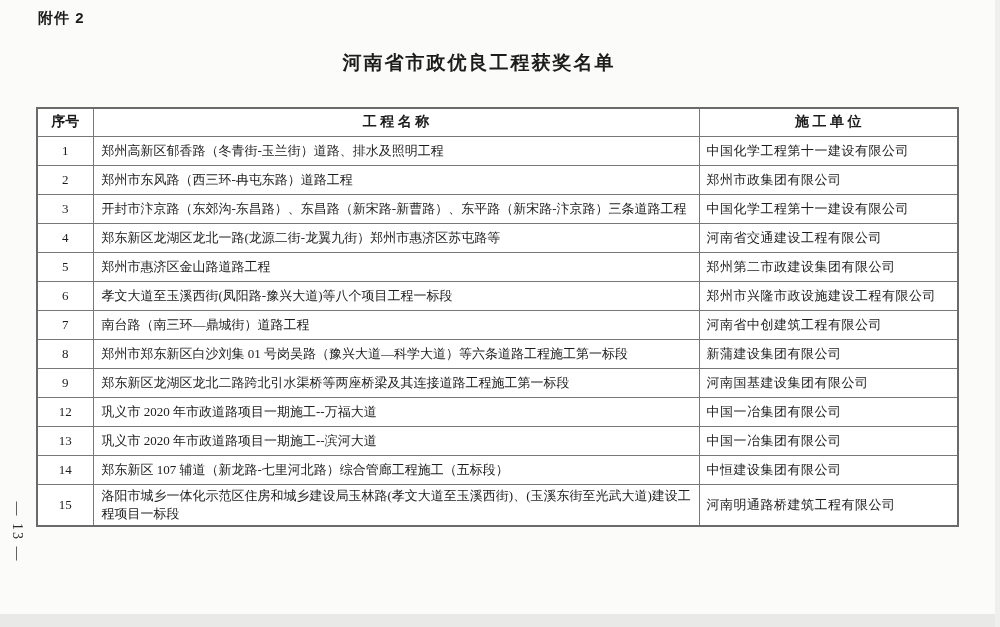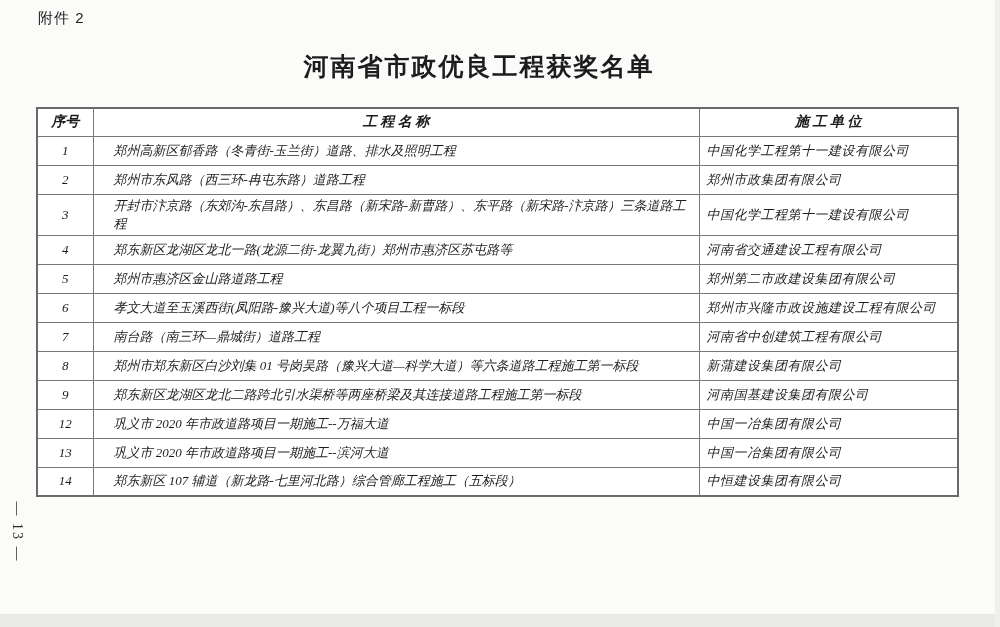--- a/index.html
+++ b/index.html
@@ -15,27 +15,27 @@
     position: absolute; left: 0; right: 0; bottom: 0; height: 13px;
     background: #e9e9e7;
   }
   .page-edge-right {
     position: absolute; top: 0; right: 0; width: 5px; height: 100%;
     background: #efefed;
   }
   .attachment {
     position: absolute; left: 38px; top: 9px;
     font-family: "Liberation Sans", "DejaVu Sans", sans-serif;
-    font-weight: 400; font-size: 15px; letter-spacing: 1px;
+    font-weight: 700; font-size: 15px; letter-spacing: 1px;
   }
   .doc-title {
     position: absolute; left: 0; right: 42px; top: 50px;
     text-align: center;
     font-family: "Liberation Sans", "DejaVu Sans", sans-serif;
-    font-weight: 700; font-size: 25px; letter-spacing: 2px;
+    font-weight: 700; font-size: 19px; letter-spacing: 2px;
   }
   .page-number {
     position: absolute; left: -28px; top: 524px; width: 90px;
     transform: rotate(90deg);
     font-size: 14px; letter-spacing: 2px; text-align: center;
     color: #2a2a2a;
   }
   table.award-table {
     position: absolute; left: 36px; top: 107px;
     width: 921px;
@@ -45,32 +45,31 @@
   }
   table.award-table col.c-index { width: 56px; }
   table.award-table col.c-project { width: 606px; }
   table.award-table col.c-contractor { width: 259px; }
   table.award-table th, table.award-table td {
     border: 1px solid var(--line, #787878);
     font-size: 13px;
     line-height: 18px;
     vertical-align: middle;
     overflow: hidden;
-    font-style: italic;
   }
   table.award-table { border: 2px solid var(--line-outer, #6a6a6a); }
   table.award-table th {
     height: 28px;
     font-weight: 700;
     font-size: 14px;
     text-align: center;
   }
   table.award-table td { height: 29px; }
   td.cell-index { text-align: center; }
-  td.cell-project { text-align: left; padding: 2px 4px 2px 20px; }
+  td.cell-project { text-align: left; padding: 2px 4px 2px 8px; }
   td.cell-contractor { text-align: left; padding: 2px 4px 2px 7px; letter-spacing: 0.5px; }
 </style>
 </head>
 <body>
 
 <div class="attachment">附件 2</div>
 
 <div class="doc-title">河南省市政优良工程获奖名单</div>
 
 <table class="award-table">
@@ -140,19 +139,24 @@
       <tr>
     <td class="cell-index">13</td>
     <td class="cell-project">巩义市 2020 年市政道路项目一期施工--滨河大道</td>
     <td class="cell-contractor">中国一冶集团有限公司</td>
   </tr>
       <tr>
     <td class="cell-index">14</td>
     <td class="cell-project">郑东新区 107 辅道（新龙路-七里河北路）综合管廊工程施工（五标段）</td>
     <td class="cell-contractor">中恒建设集团有限公司</td>
   </tr>
+      <tr>
+    <td class="cell-index">15</td>
+    <td class="cell-project">洛阳市城乡一体化示范区住房和城乡建设局玉林路(孝文大道至玉溪西街)、(玉溪东街至光武大道)建设工程项目一标段</td>
+    <td class="cell-contractor">河南明通路桥建筑工程有限公司</td>
+  </tr>
     </tbody>
 </table>
 
 <div class="page-number">— 13 —</div>
 
 <div class="page-edge-bottom"></div>
 <div class="page-edge-right"></div>
 
 </body></html>

